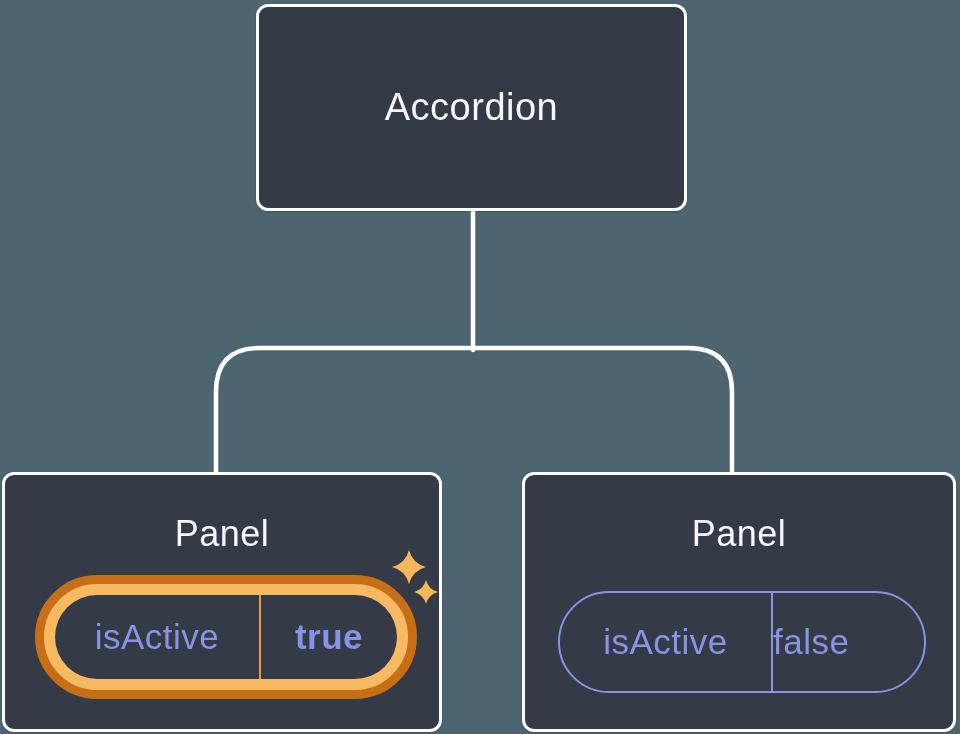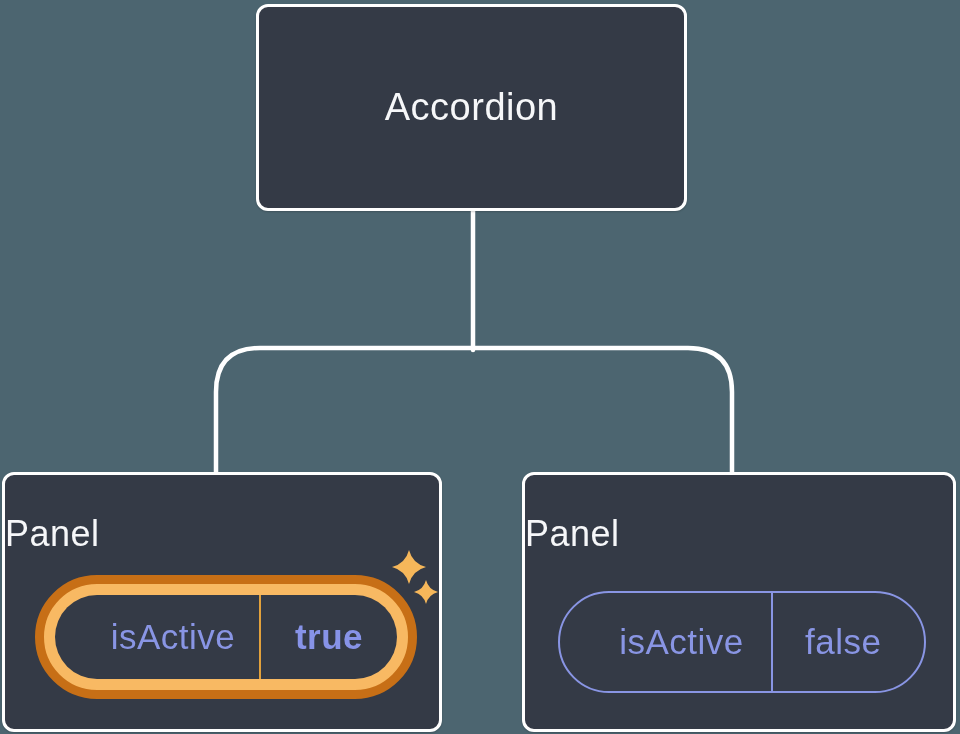--- a/index.html
+++ b/index.html
@@ -33,21 +33,21 @@
   .root-label {
     color: #f6f7f9;
     font-size: 38px;
     font-weight: 500;
     letter-spacing: 0.5px;
   }
   .panel-left  { left: 2px;   top: 472px; width: 440px; height: 260px; }
   .panel-right { left: 522px; top: 472px; width: 434px; height: 260px; }
   .panel-title {
     margin-top: 37px;
-    text-align: left;
+    text-align: center;
     color: #f6f7f9;
     font-size: 36px;
     font-weight: 500;
     line-height: 44px;
     letter-spacing: 0.5px;
   }
   
   .pill-highlight {
     position: absolute;
     left: 30px; top: 100px;
@@ -94,21 +94,20 @@
   }
   .pill-plain .prop-value-cell {
     flex: 1;
     display: flex; align-items: center; justify-content: flex-start;
   }
   .prop-text {
     color: #8995e4;
     font-size: 35px;
     font-weight: 400;
     letter-spacing: 0.5px;
-    margin-left: 32px;
   }
   .prop-text-bold {
     color: #8793e8;
     font-size: 35px;
     font-weight: 700;
     letter-spacing: 0.5px;
   }
   .sparkles {
     position: absolute;
     left: 374px; top: 62px;

